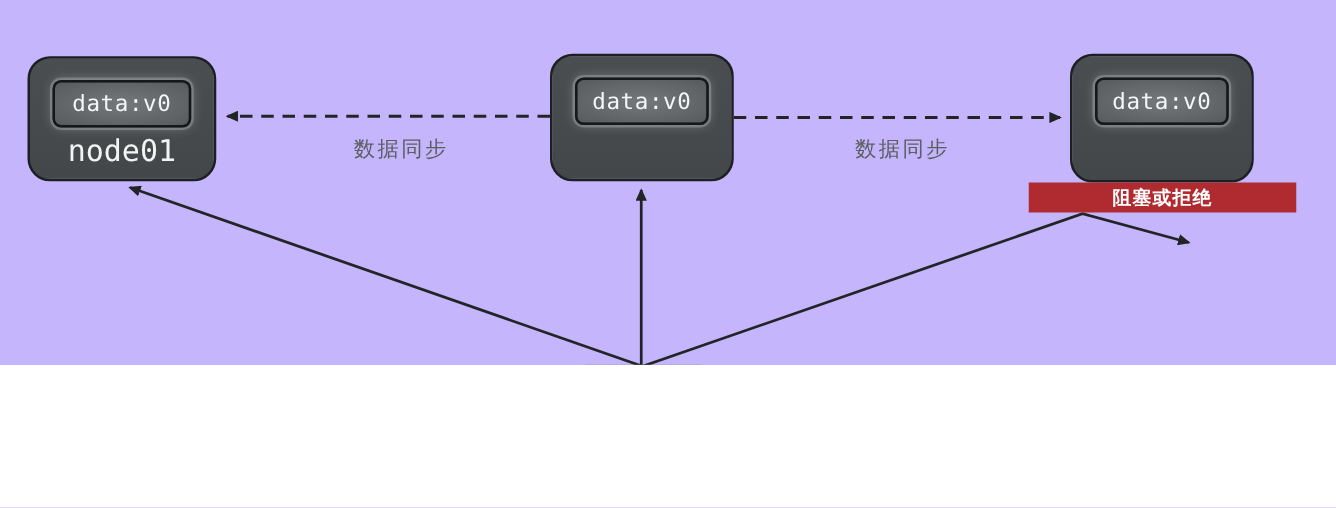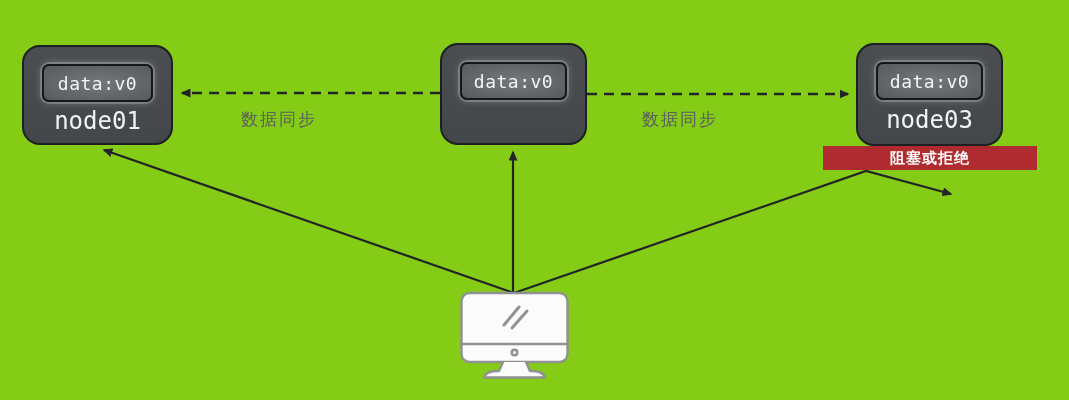--- a/index.html
+++ b/index.html
@@ -3,22 +3,22 @@
 <meta charset="utf-8">
 <style>
   html,body{margin:0;padding:0;}
   body{
     font-family:"Liberation Sans", sans-serif;
     background:#ffffff;
   }
   .stage{
     position:relative;
     width:1069px;
-    height:400px;
-    background:#84cc16;
+    height:292px;
+    background:#c4b5fd;
     overflow:hidden;
   }
   .stage svg{position:absolute;left:0;top:0;}
   
   .node{
     position:absolute;
     background:linear-gradient(180deg,#4a4e51 0%,#434749 100%);
     border:2px solid #1d2022;
     border-radius:18px;
     box-sizing:border-box;
@@ -53,20 +53,21 @@
     justify-content:center;
     font-family:"DejaVu Sans Mono", monospace;
     font-size:24px;
     color:#f2f3f3;
     padding-bottom:4px;
   }
   
   .sync-label{
     position:absolute;
     width:160px;
+    text-align:center;
     font-size:17px;
     letter-spacing:2px;
     color:#5c5e60;
     z-index:2;
   }
   
   .banner{
     position:absolute;
     left:823px; top:146px;
     width:214px; height:24px;
@@ -123,21 +124,20 @@
   <div class="node" style="left:440px;top:43px;width:147px;height:102px;">
     <div class="node-display">
       <span>data:v0</span>
     </div>
   </div>
 
   <div class="node" style="left:856px;top:43px;width:147px;height:103px;">
     <div class="node-display">
       <span>data:v0</span>
     </div>
-    <div class="node-name">node03</div>
   </div>
 
   <div class="sync-label" style="left:241px;top:108px;">数据同步</div>
   <div class="sync-label" style="left:642px;top:108px;">数据同步</div>
 
   <div class="banner">阻塞或拒绝</div>
 
 </div>
 
 </body></html>

